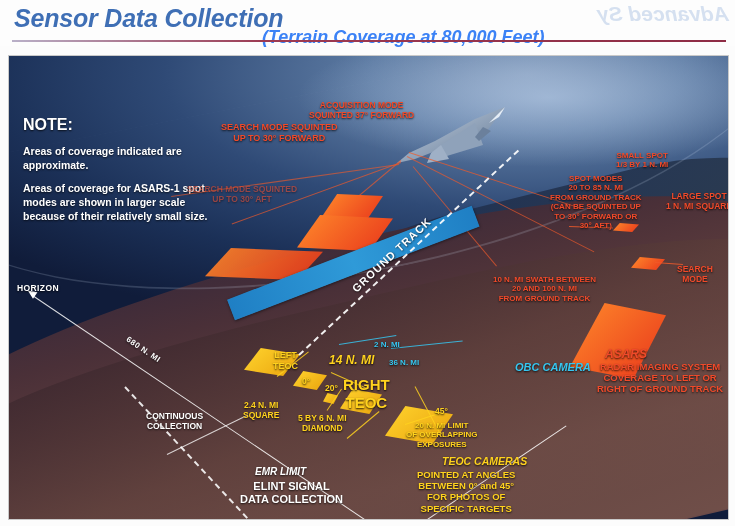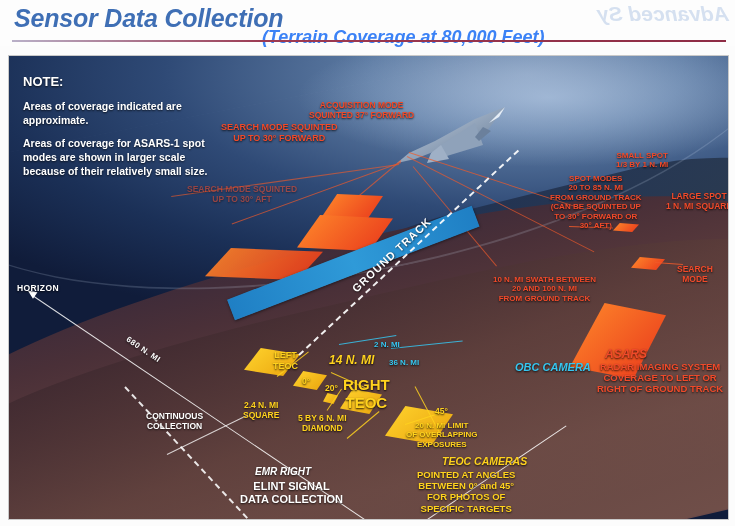--- a/index.html
+++ b/index.html
@@ -47,21 +47,21 @@
   .txt{position:absolute;white-space:pre;line-height:1.18;}
   .wht{color:#ffffff;font-weight:bold;text-shadow:0 1px 2px rgba(0,0,0,.75);}
   .red{color:#f04a2a;font-weight:bold;text-shadow:0 1px 2px rgba(0,0,0,.8);}
   .yel{color:#ffd21e;font-weight:bold;text-shadow:0 1px 2px rgba(0,0,0,.85);}
   .cyn{color:#36c6f0;font-weight:bold;text-shadow:0 1px 2px rgba(0,0,0,.85);}
   .ital{font-style:italic;}
   .ctr{text-align:center;}
 
   
   #note{position:absolute;left:14px;top:18px;width:204px;}
-  #note .hd{font-size:13px;}
+  #note .hd{font-size:16px;margin-top:42px;}
   #note p{margin:0 0 9px 0;font-size:10.5px;font-weight:bold;color:#fff;
     text-shadow:0 1px 2px rgba(0,0,0,.7);line-height:1.34;}
   #note .hd{margin-bottom:10px;}
 
   
   .shape{position:absolute;}
   #blueswath{left:222px;top:243px;width:262px;height:22px;
     background:linear-gradient(90deg,#1f7fc4,#2f9ad8,#1f7fc4);
     transform:rotate(-21deg);transform-origin:left center;box-shadow:0 1px 3px rgba(0,0,0,.5);}
   .para{background:linear-gradient(135deg,#ff8a2b,#e8361b);box-shadow:0 1px 3px rgba(0,0,0,.55);}
@@ -220,17 +220,17 @@
     <div class="txt yel ctr" style="left:397px;top:365px;font-size:8px;">20 N. MI LIMIT
 OF OVERLAPPING
 EXPOSURES</div>
 
     <div class="txt wht" style="left:8px;top:227px;font-size:8.5px;letter-spacing:.4px;">HORIZON</div>
 
     <div class="txt wht" style="left:118px;top:278px;font-size:8px;letter-spacing:.5px;
          transform:rotate(34deg);transform-origin:left center;">680 N. MI</div>
     <div class="txt wht ctr" style="left:137px;top:355px;font-size:8.5px;">CONTINUOUS
 COLLECTION</div>
-    <div class="txt wht ital" style="left:246px;top:410px;font-size:10px;">EMR RIGHT</div>
+    <div class="txt wht ital" style="left:246px;top:410px;font-size:10px;">EMR LIMIT</div>
     <div class="txt wht ctr" style="left:231px;top:424px;font-size:11px;">ELINT SIGNAL
 DATA COLLECTION</div>
   </div>
 </div>
 
 </body></html>

